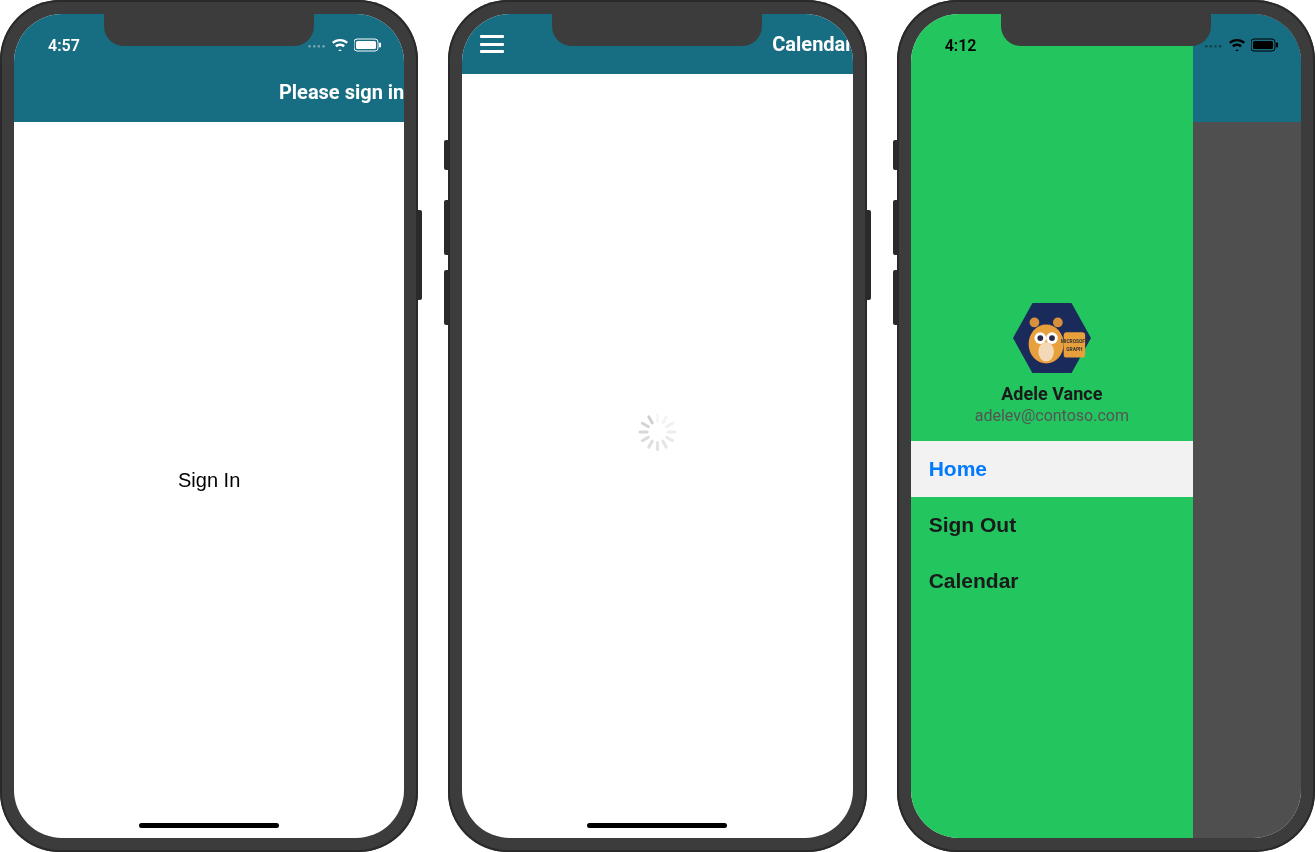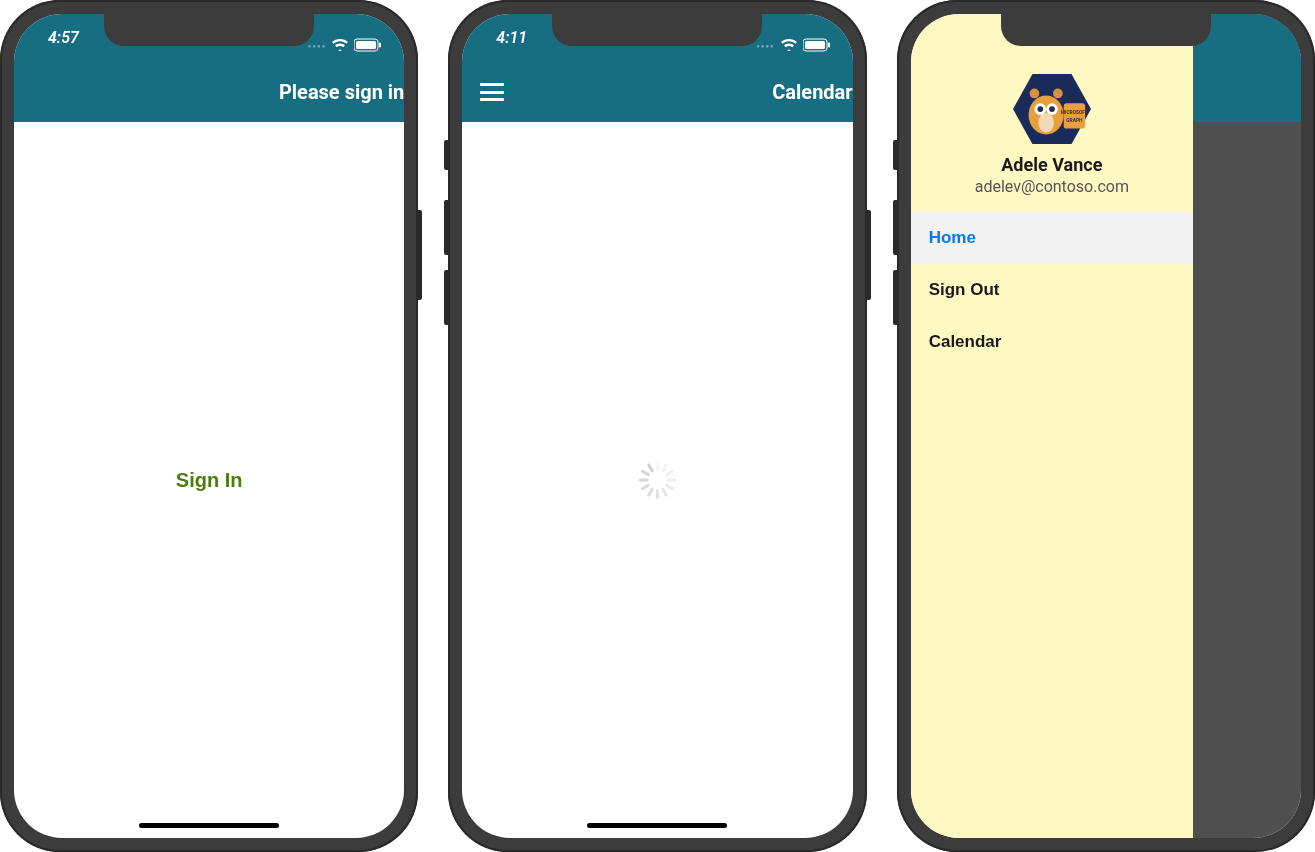--- a/index.html
+++ b/index.html
@@ -65,26 +65,26 @@
       background: #3c3c3c;
       border-radius: 0 0 20px 20px;
       z-index: 100;
     }
 
     
     .status-bar {
       height: 48px;
       display: flex;
       justify-content: space-between;
+      align-items: center;
       padding: 14px 22px 0 34px;
       font-weight: 600;
       font-size: 16px;
       position: relative;
       z-index: 50;
-      font-style: italic;
     }
     .status-bar.dark { background: #176d81; color: #fff; }
     .status-bar.light { background: #fff; color: #000; }
     .status-right { display: flex; align-items: center; gap: 6px; }
     .signal-dots { font-size: 6px; letter-spacing: 1px; opacity: 0.4; }
     .wifi-icon svg { width: 16px; height: 12px; display: block; }
     .battery-icon svg { width: 28px; height: 14px; display: block; }
 
     
     .nav-bar {
@@ -122,27 +122,26 @@
 
     
     .content {
       flex: 1;
       display: flex;
       align-items: center;
       justify-content: center;
       height: calc(100% - 108px);
     }
     .sign-in-btn {
-      color: #4d7c0f;
+      color: #000000;
       font-size: 20px;
       background: none;
       border: none;
       cursor: pointer;
       padding: 12px 24px;
-      font-weight: bold;
     }
 
     
     .spinner {
       width: 38px;
       height: 38px;
       position: relative;
     }
     .spinner div {
       position: absolute;
@@ -171,24 +170,25 @@
       right: 0; top: 0;
       width: 110px;
       height: 108px;
       background: #176d81;
       z-index: 31;
     }
     .drawer {
       position: absolute;
       left: 0; top: 0; bottom: 0;
       width: calc(100% - 108px);
-      background: #fef9c3;
+      background: #22c55e;
       z-index: 60;
       display: flex;
       flex-direction: column;
+      justify-content: center;
     }
     .drawer-header {
       padding: 60px 16px 16px;
       text-align: center;
     }
     .avatar {
       width: 78px;
       height: 72px;
       margin: 0 auto 8px;
     }
@@ -197,21 +197,21 @@
       font-weight: 700;
       color: #1a1a1a;
       margin-bottom: 2px;
     }
     .user-email {
       font-size: 16px;
       color: #555;
     }
     .menu-item {
       padding: 16px 18px;
-      font-size: 17px;
+      font-size: 21px;
       font-weight: 700;
       color: #1a1a1a;
       cursor: pointer;
       text-align: left;
       background: none;
       border: none;
       width: 100%;
     }
     .menu-item.active {
       background: #f2f2f2;
@@ -275,38 +275,20 @@
   </div>
 </div>
 
 <div class="phone-frame">
   <div class="side-btn-left-1"></div>
   <div class="side-btn-left-2"></div>
   <div class="side-btn-left-3"></div>
   <div class="side-btn-right"></div>
   <div class="phone-screen">
     <div class="notch"></div>
-    <div class="status-bar dark">
-      <span>4:11</span>
-      <div class="status-right">
-        <span class="signal-dots">●●●●</span>
-        <span class="wifi-icon">
-          <svg viewBox="0 0 16 12">
-              <path fill="currentColor" d="M8 10.5a1.5 1.5 0 100 3 1.5 1.5 0 000-3zM8 0C4.9 0 2.1 1.2 0 3.1l1.6 1.7C3.3 3.2 5.5 2.3 8 2.3s4.7.9 6.4 2.5L16 3.1C13.9 1.2 11.1 0 8 0zm0 4.6c-1.9 0-3.6.7-4.9 1.9l1.7 1.8C5.7 7.5 6.8 7 8 7s2.3.5 3.2 1.3l1.7-1.8C11.6 5.3 9.9 4.6 8 4.6z"></path>
-            </svg>
-        </span>
-        <span class="battery-icon">
-          <svg viewBox="0 0 28 14">
-              <rect x="0" y="1" width="24" height="12" rx="3" fill="none" stroke="currentColor" stroke-width="1"></rect>
-              <rect x="2" y="3" width="20" height="8" rx="1.5" fill="currentColor"></rect>
-              <rect x="25" y="4.5" width="2" height="5" rx="1" fill="currentColor"></rect>
-            </svg>
-        </span>
-      </div>
-    </div>
     <div class="nav-bar">
       <div class="hamburger">
         <span></span>
           <span></span>
           <span></span>
       </div>
       <span class="nav-title">Calendar</span>
     </div>
     <div class="content">
       <div class="spinner" id="spinner">
@@ -359,15 +341,35 @@
           </svg>
         </div>
         <div class="user-name">Adele Vance</div>
         <div class="user-email">adelev@contoso.com</div>
       </div>
       <button class="menu-item active">Home</button>
       <button class="menu-item">Sign Out</button>
       <button class="menu-item">Calendar</button>
     </div>
 
+    <div class="drawer-status">
+      <div class="status-bar light" style="background:transparent;">
+        <span>4:12</span>
+        <div class="status-right" style="color:#000;">
+          <span class="signal-dots">●●●●</span>
+          <span class="wifi-icon">
+            <svg viewBox="0 0 16 12">
+                <path fill="currentColor" d="M8 10.5a1.5 1.5 0 100 3 1.5 1.5 0 000-3zM8 0C4.9 0 2.1 1.2 0 3.1l1.6 1.7C3.3 3.2 5.5 2.3 8 2.3s4.7.9 6.4 2.5L16 3.1C13.9 1.2 11.1 0 8 0zm0 4.6c-1.9 0-3.6.7-4.9 1.9l1.7 1.8C5.7 7.5 6.8 7 8 7s2.3.5 3.2 1.3l1.7-1.8C11.6 5.3 9.9 4.6 8 4.6z"></path>
+              </svg>
+          </span>
+          <span class="battery-icon">
+            <svg viewBox="0 0 28 14">
+                <rect x="0" y="1" width="24" height="12" rx="3" fill="none" stroke="currentColor" stroke-width="1"></rect>
+                <rect x="2" y="3" width="20" height="8" rx="1.5" fill="currentColor"></rect>
+                <rect x="25" y="4.5" width="2" height="5" rx="1" fill="currentColor"></rect>
+              </svg>
+          </span>
+        </div>
+      </div>
+    </div>
 
   </div>
 </div>
 
 </body></html>

